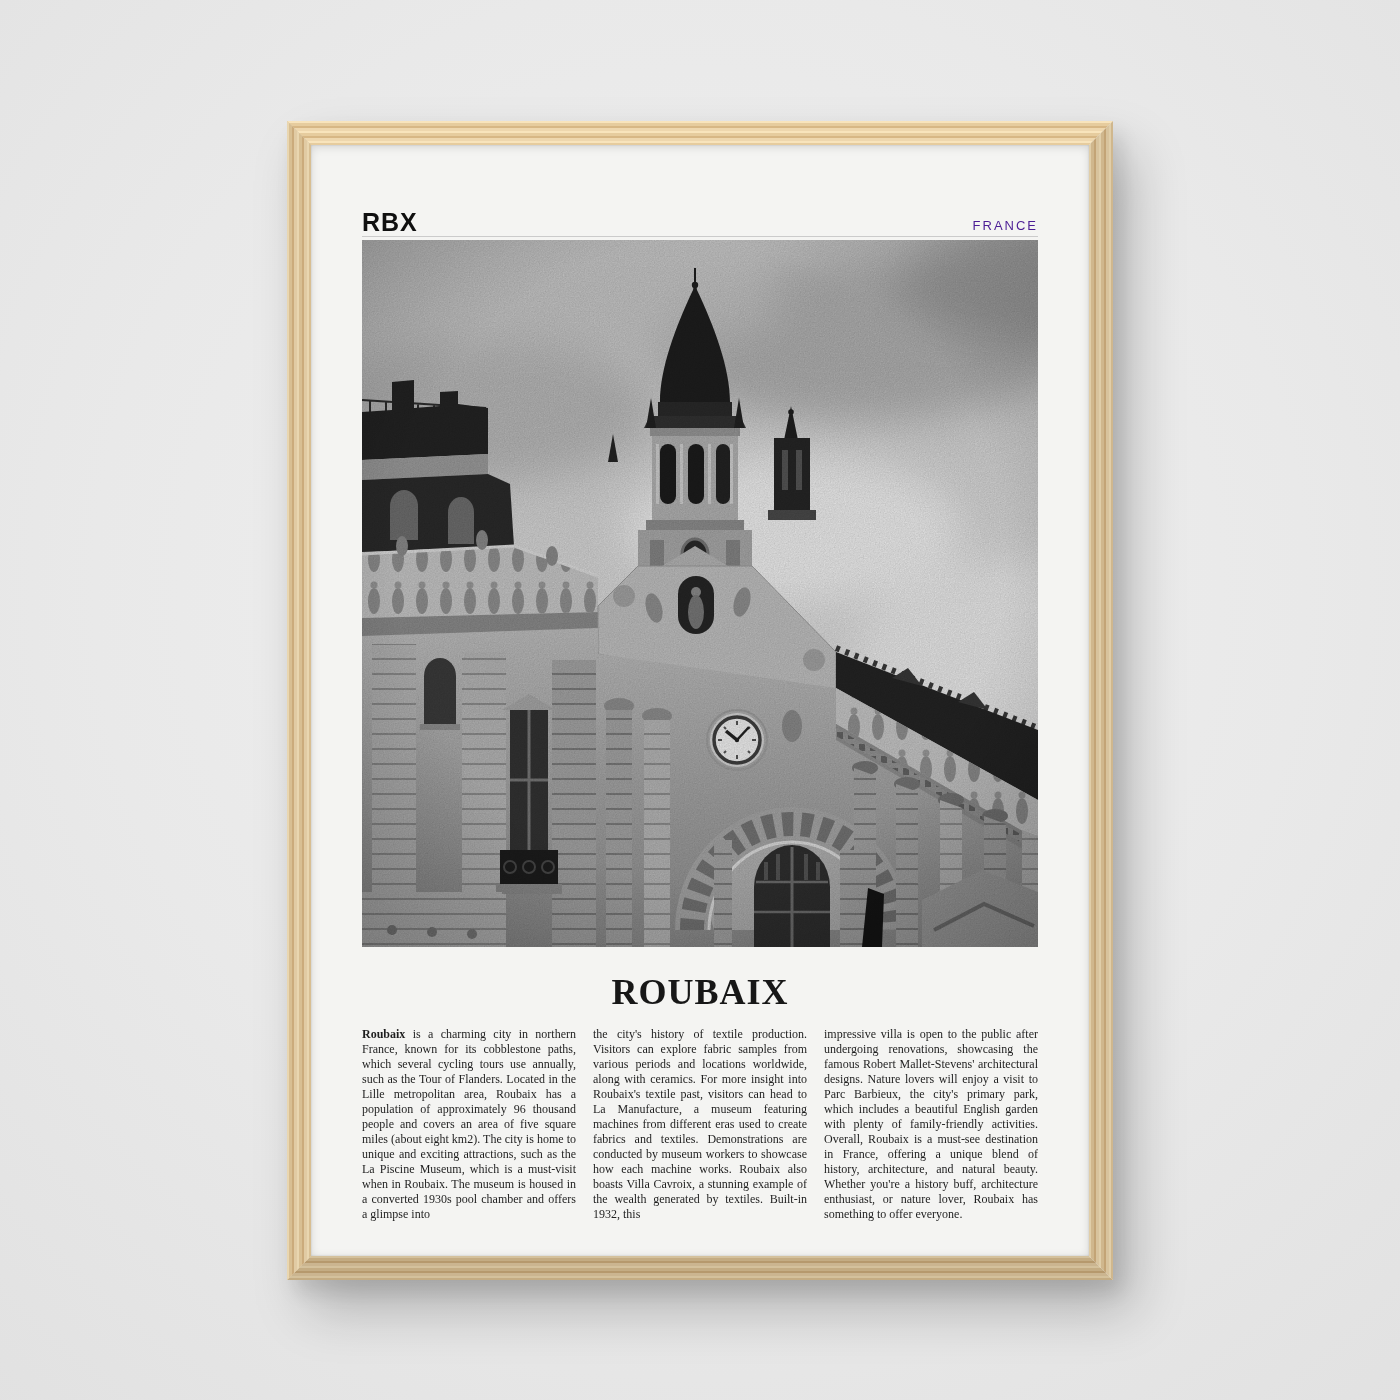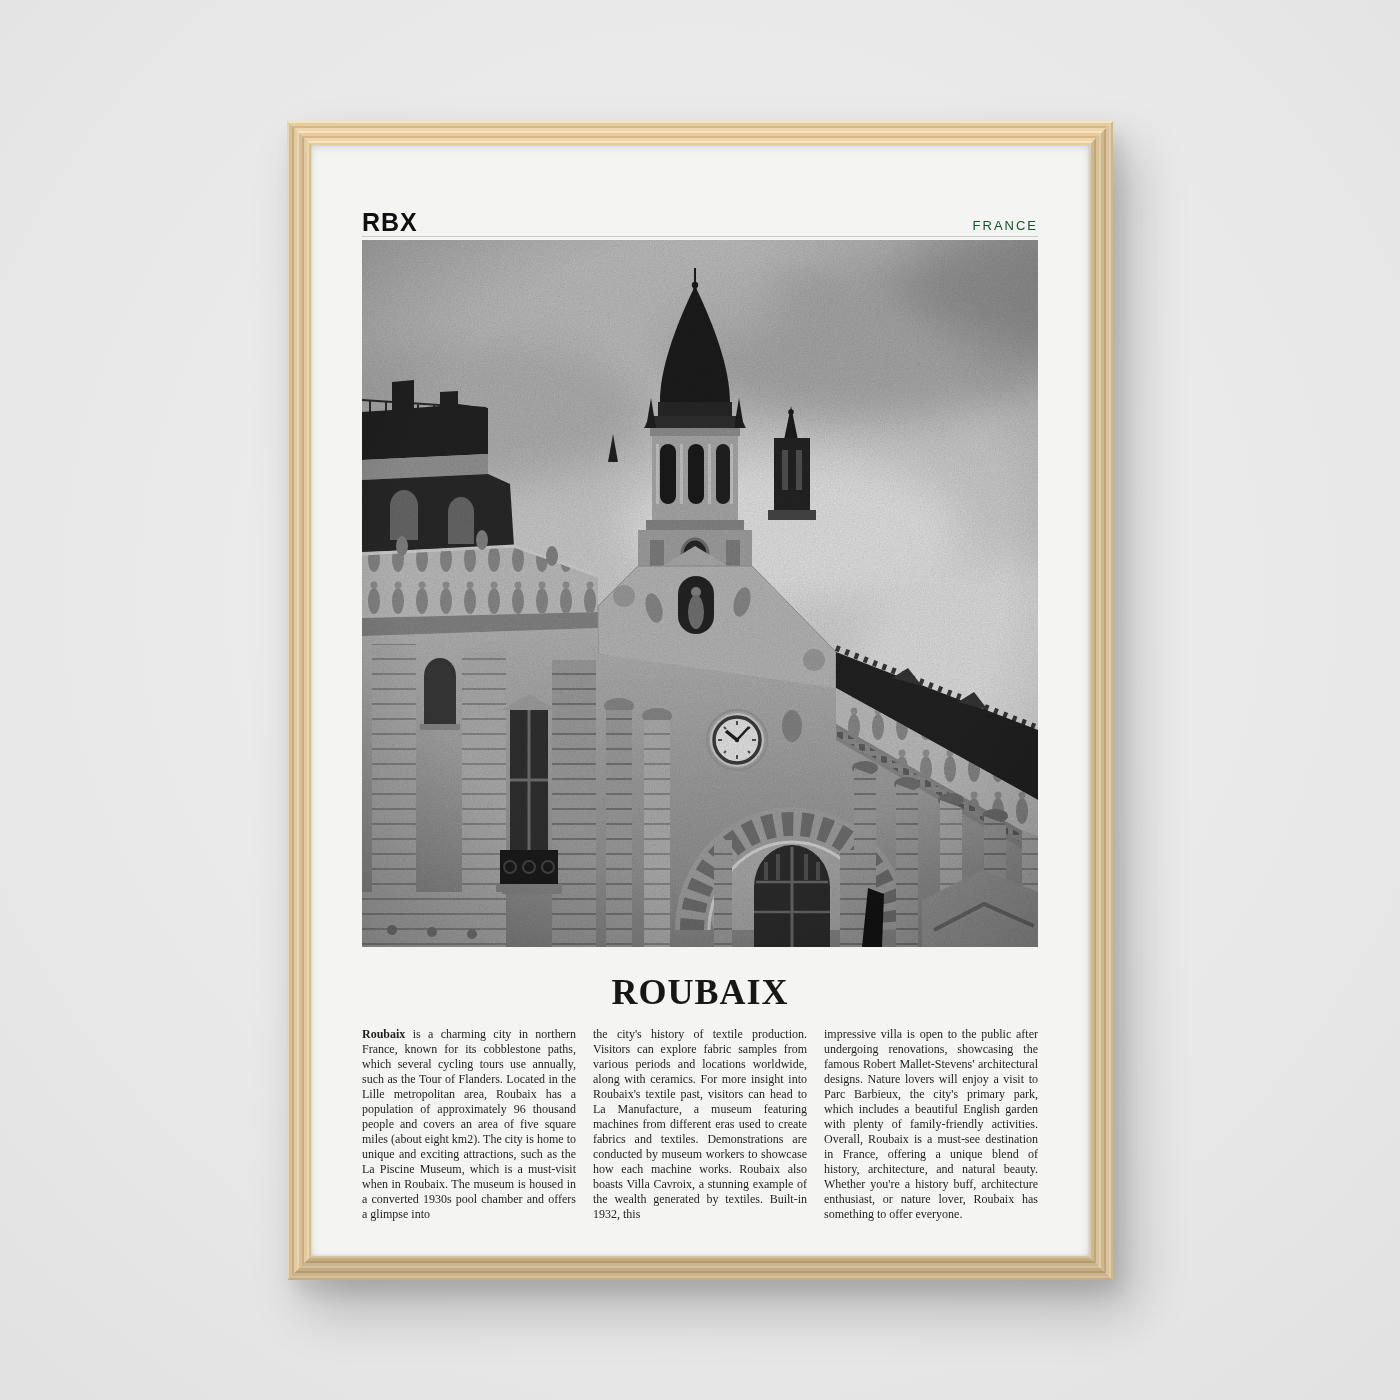--- a/index.html
+++ b/index.html
@@ -21,21 +21,21 @@
     clip-path:polygon(0 0,100% 24px,100% calc(100% - 24px),0 100%);}
   .rail-right{top:0;bottom:0;right:0;width:24px;
     background:repeating-linear-gradient(90deg,#e7d4ae 0 2px,#d6bd91 2px 5px,#c9a97a 5px 7px,#dfc9a2 7px 10px),#d5bb8f;
     clip-path:polygon(0 24px,100% 0,100% 100%,0 calc(100% - 24px));filter:brightness(.97);}
   .paper{position:absolute;inset:24px;background:#f4f4f2;
     box-shadow:inset 0 2px 10px rgba(0,0,0,.13), inset 0 0 2px rgba(0,0,0,.18);}
   .content{position:absolute;left:51px;right:51px;top:0;bottom:0;}
   .header{position:absolute;left:0;right:0;top:60px;height:30px;
     display:flex;justify-content:space-between;align-items:flex-end;}
   .brand{font-size:25px;font-weight:800;letter-spacing:1px;color:#101010;line-height:1;}
-  .country{font-size:13px;font-weight:400;letter-spacing:2px;color:#14532d;line-height:1;padding-bottom:3px;}
+  .country{font-size:13px;font-weight:400;letter-spacing:2px;color:#4c1d95;line-height:1;padding-bottom:3px;}
   .rule{position:absolute;left:0;right:0;top:91px;height:1px;background:#cbcbcb;}
   .photo{position:absolute;left:0;top:95px;width:676px;height:707px;background:#d4d4d4;overflow:hidden;}
   .photo svg{display:block;width:100%;height:100%;}
   .title{position:absolute;left:0;right:0;top:826px;margin:0;text-align:center;
     font-family:"Liberation Serif", serif;font-weight:700;font-size:36px;letter-spacing:1px;color:#171717;}
   .columns{position:absolute;left:0;right:0;top:882px;display:flex;gap:17px;}
   .col{flex:1 1 0;margin:0;font-family:"Liberation Serif", serif;font-size:12px;line-height:15px;
     color:#1e1e1e;text-align:justify;}
   .col b{font-weight:700;}
 </style>

